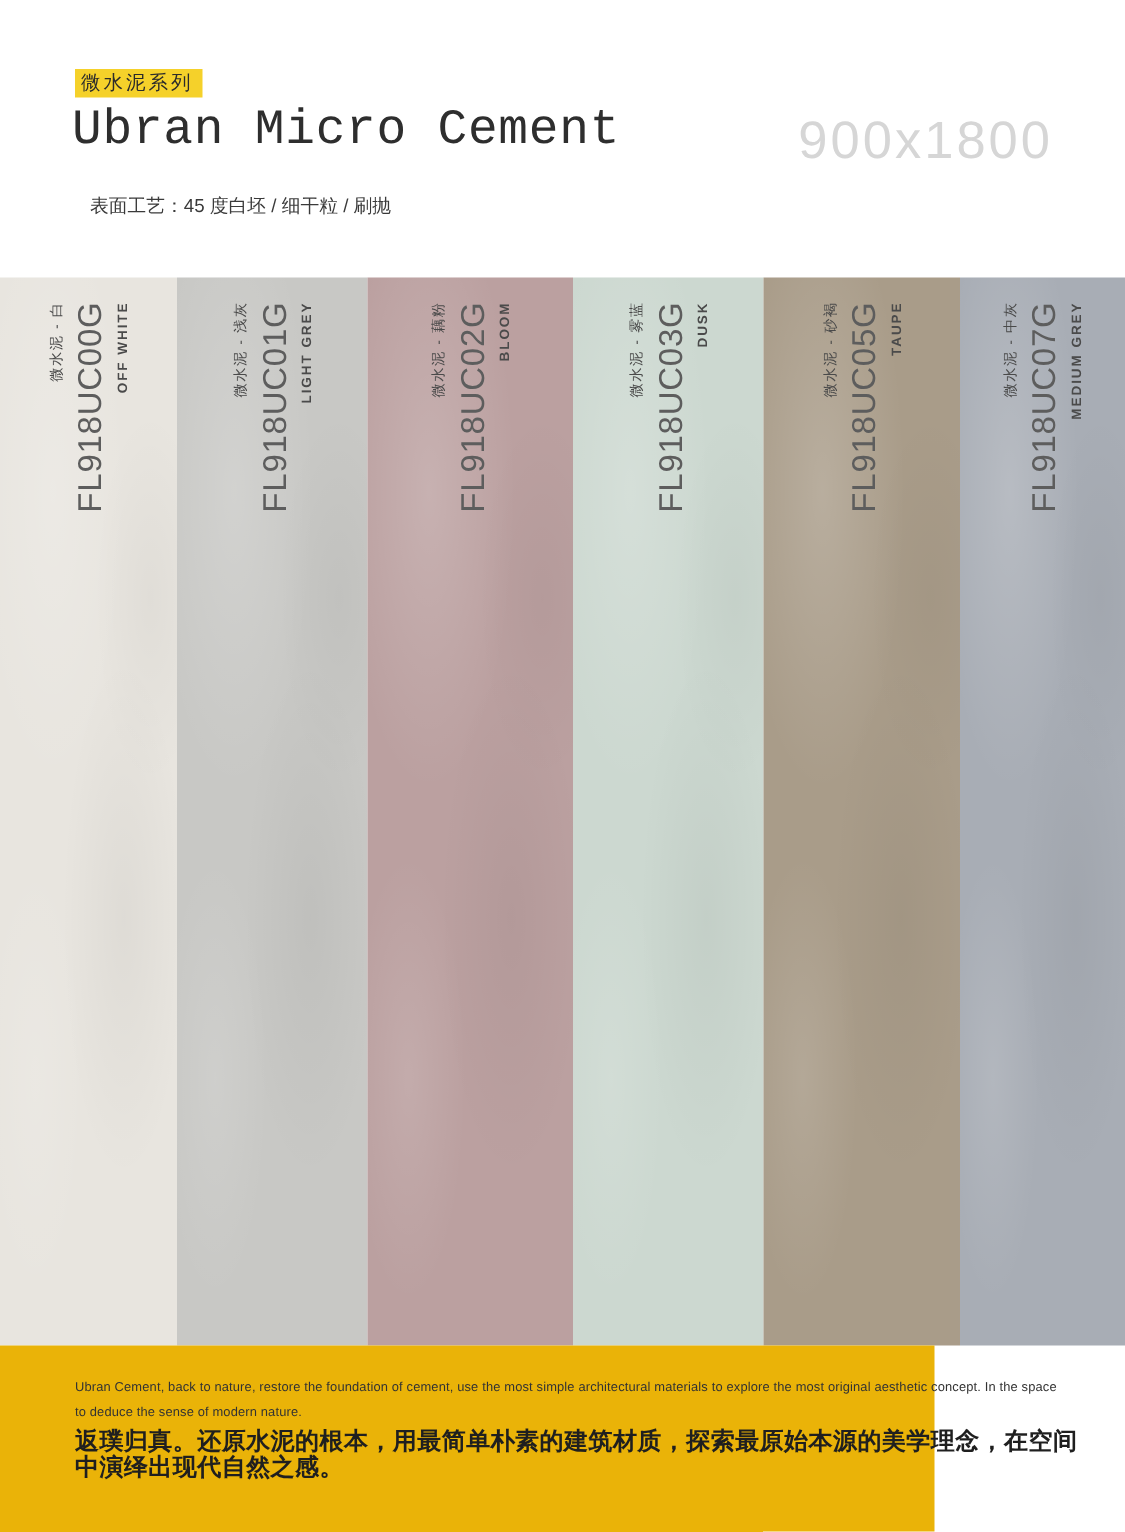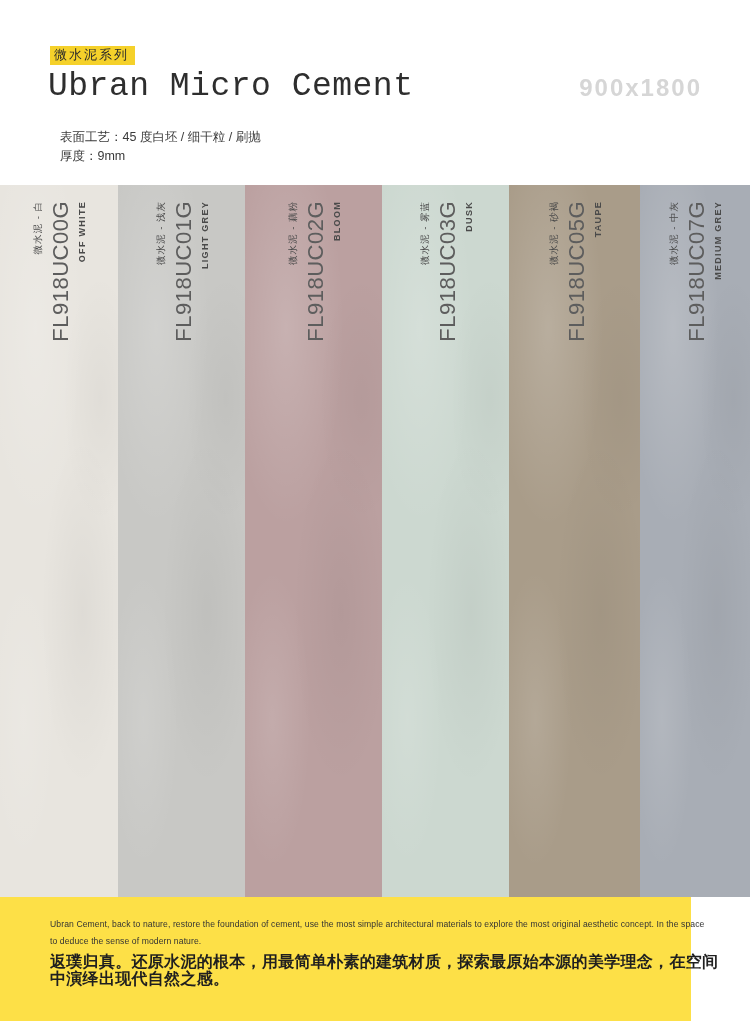--- a/index.html
+++ b/index.html
@@ -44,24 +44,24 @@
     font-weight: 400;
     color: #2e2e2e;
     letter-spacing: 0.5px;
     white-space: nowrap;
     font-family: Liberation Mono, monospace;
   }
   .size-label {
     position: absolute;
     right: 48px;
     top: 74px;
-    font-size: 24px;
+    font-size: 35px;
     color: #d6d6d6;
     letter-spacing: 2px;
-    font-weight: 700;
+    font-weight: 400;
     white-space: nowrap;
   }
   .spec-lines {
     position: absolute;
     left: 60px;
     top: 128px;
     font-size: 12.5px;
     color: #3a3a3a;
     line-height: 19px;
   }
@@ -126,23 +126,23 @@
     letter-spacing: 1px;
     color: #4a4a4a;
     margin-right: 2px;
   }
 
   
   .footer {
     position: absolute;
     left: 0;
     top: 897px;
-    width: 691px;
+    width: 623px;
     height: 124px;
-    background: #fde047;
+    background: #eab308;
   }
   .footer-en {
     position: absolute;
     left: 50px;
     top: 19px;
     width: 660px;
     font-size: 8.6px;
     line-height: 17px;
     color: #333333;
     letter-spacing: 0.1px;
@@ -161,21 +161,20 @@
 </style>
 </head>
 <body>
 
 <div class="header">
   <div class="series-tag">微水泥系列</div>
   <div class="main-title">Ubran Micro Cement</div>
   <div class="size-label">900x1800</div>
   <div class="spec-lines">
     <div>表面工艺：45 度白坯 / 细干粒 / 刷抛</div>
-    <div>厚度：9mm</div>
   </div>
 </div>
 
 <div class="swatch-strip" id="swatch-strip">
     <div class="swatch" style="width: 118px; background: rgb(232, 229, 223);">
       <div class="swatch-texture"></div>
       <div class="label-block">
         <div class="lbl lbl-name">OFF WHITE</div>
         <div class="lbl lbl-code">FL918UC00G</div>
         <div class="lbl lbl-cn">微水泥 - 白</div>

